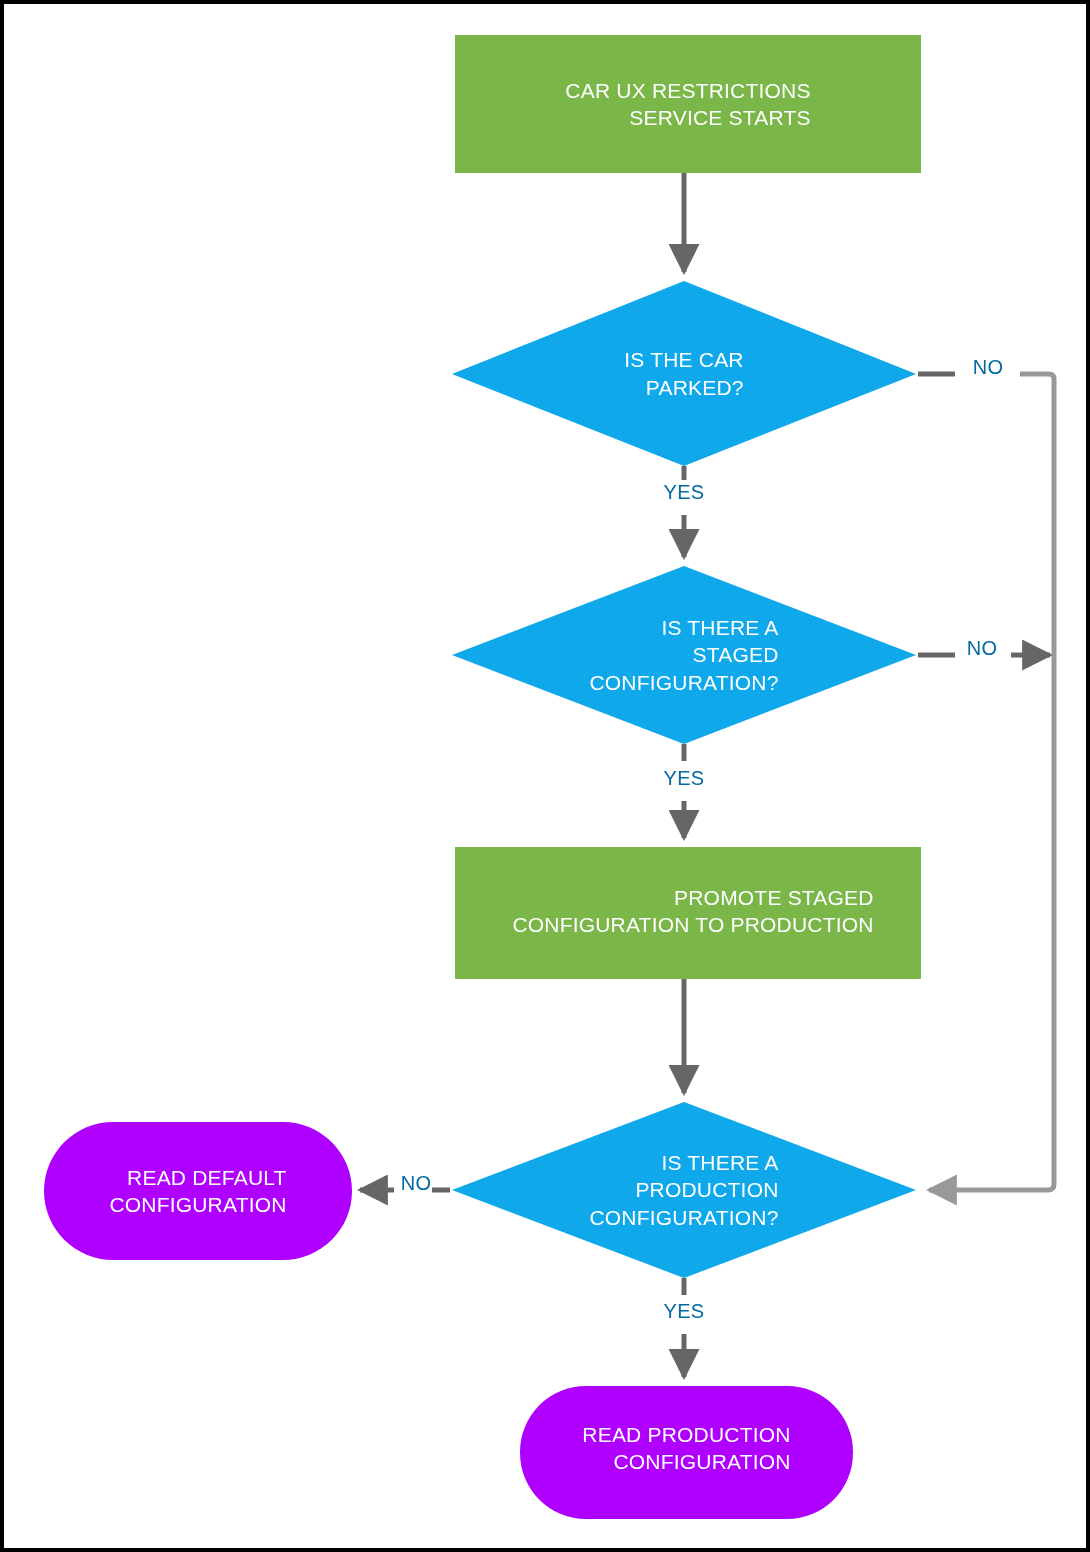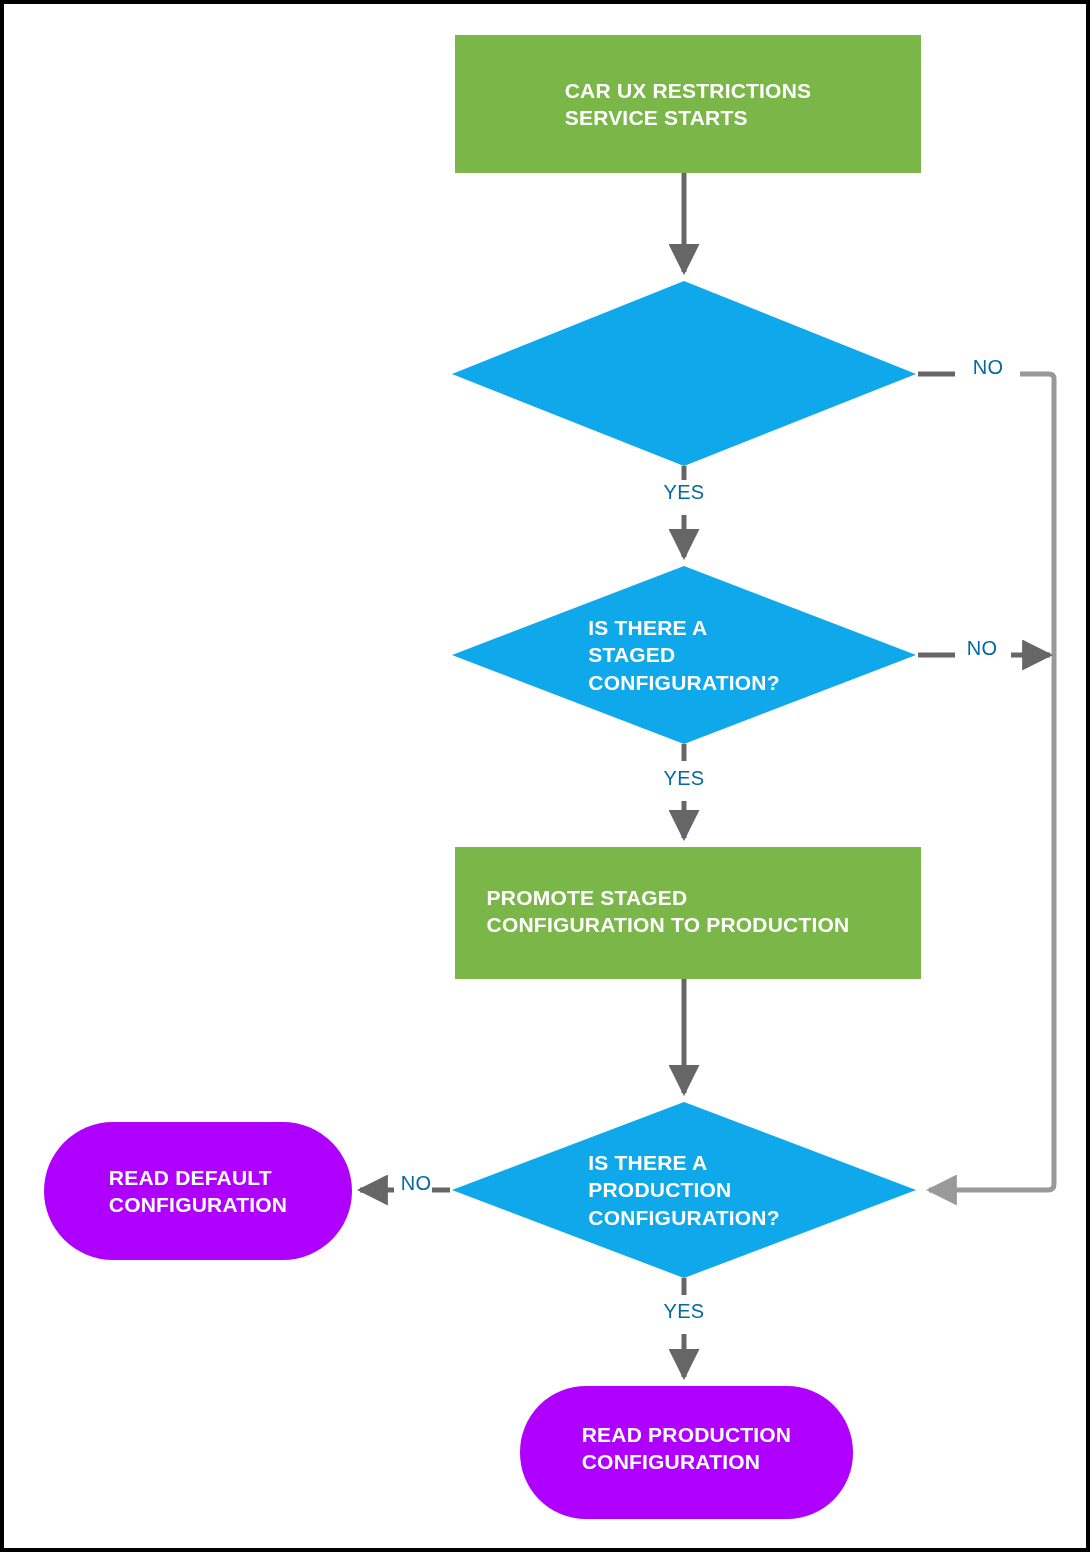--- a/index.html
+++ b/index.html
@@ -28,23 +28,23 @@
     left: 0;
     top: 0;
     width: 1082px;
     height: 1544px;
   }
   .node-label {
     position: absolute;
     display: flex;
     align-items: center;
     justify-content: center;
-    text-align: left;
+    text-align: right;
     color: #ffffff;
-    font-weight: bold;
+    font-weight: normal;
     font-size: 21px;
     line-height: 1.30;
     letter-spacing: 0.2px;
     pointer-events: none;
     white-space: pre-line;
   }
   .edge-label {
     position: absolute;
     color: #0369a1;
     font-size: 20px;
@@ -102,26 +102,28 @@
     <line x1="446" y1="1186" x2="428" y2="1186" stroke="#666666" stroke-width="5"></line>
     <line x1="390" y1="1186" x2="356" y2="1186" stroke="#666666" stroke-width="5" marker-end="url(#arrow-dark)"></line>
 
     <line x1="680" y1="1274" x2="680" y2="1291" stroke="#666666" stroke-width="5"></line>
     <line x1="680" y1="1330" x2="680" y2="1373" stroke="#666666" stroke-width="5" marker-end="url(#arrow-dark)"></line>
   </svg>
 
   <div class="node-label" style="left:451px; top:31px; width:466px; height:138px;">CAR UX RESTRICTIONS
 SERVICE STARTS</div>
 
+  <div class="node-label" style="left:500px; top:277px; width:360px; height:185px;">IS THE CAR
+PARKED?</div>
 
   <div class="node-label" style="left:490px; top:562px; width:380px; height:178px;">IS THERE A
 STAGED
 CONFIGURATION?</div>
 
-  <div class="node-label" style="left:431px; top:843px; width:466px; height:128px;">PROMOTE STAGED
+  <div class="node-label" style="left:456px; top:843px; width:466px; height:128px;">PROMOTE STAGED
 CONFIGURATION TO PRODUCTION</div>
 
   <div class="node-label" style="left:490px; top:1098px; width:380px; height:176px;">IS THERE A
 PRODUCTION
 CONFIGURATION?</div>
 
   <div class="node-label" style="left:40px; top:1118px; width:308px; height:138px;">READ DEFAULT
 CONFIGURATION</div>
 
   <div class="node-label" style="left:516px; top:1382px; width:333px; height:124px;">READ PRODUCTION

